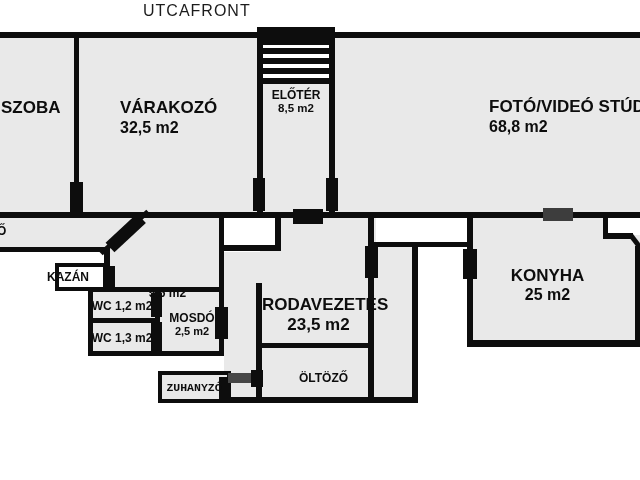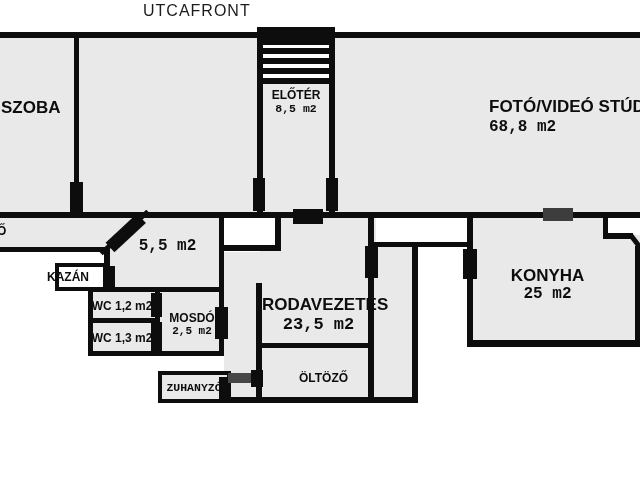--- a/index.html
+++ b/index.html
@@ -5,21 +5,21 @@
   html,body{margin:0;padding:0;background:#fff;}
   #plan{position:relative;width:640px;height:480px;background:#ffffff;overflow:hidden;
         font-family:"Liberation Sans", sans-serif;}
   .fill{position:absolute;background:#e9e9e9;}
   .white{position:absolute;background:#ffffff;}
   .wall{position:absolute;background:#0d0d0d;}
   .door{position:absolute;background:#0d0d0d;}
   .door.gray{background:#3d3d3d;}
   .rot{transform-origin:0 50%;}
   .lbl{position:absolute;color:#0d0d0d;font-weight:bold;white-space:nowrap;}
-  .lbl .l2{font-weight:bold;font-family:Liberation Mono, monospace;}
+  .lbl .l2{font-weight:bold;}
   .ctr{text-align:center;}
   .street{position:absolute;color:#1c1c1c;font-weight:normal;letter-spacing:1px;}
 </style>
 </head>
 <body>
 
 <div id="plan">
 
   <div class="fill" style="left:0;top:38px;width:75px;height:174px;"></div>
   <div class="fill" style="left:79px;top:38px;width:178px;height:174px;"></div>
@@ -92,35 +92,39 @@
   <div class="door" style="left:219px;top:377px;width:12px;height:25px;"></div>
   <div class="door gray" style="left:228px;top:373px;width:34px;height:10px;background:#474747;"></div>
   <div class="door" style="left:251px;top:370px;width:12px;height:17px;"></div>
   <div class="door" style="left:365px;top:246px;width:13px;height:32px;"></div>
   <div class="door" style="left:463px;top:249px;width:14px;height:30px;"></div>
 
   <div class="street" style="left:143px;top:2px;font-size:16px;">UTCAFRONT</div>
 
   <div class="lbl" style="left:1px;top:98px;font-size:17px;">SZOBA</div>
 
+  <div class="lbl" style="left:120px;top:98px;font-size:17px;line-height:20px;">
+    <div>VÁRAKOZÓ</div>
+    <div class="l2" style="font-size:16px;">32,5 m2</div>
+  </div>
 
   <div class="lbl ctr" style="left:263px;top:89px;width:66px;font-size:12px;line-height:13px;">
     <div>ELŐTÉR</div>
     <div class="l2" style="font-size:11.5px;">8,5 m2</div>
   </div>
 
   <div class="lbl" style="left:489px;top:97px;font-size:17px;line-height:20px;">
     <div>FOTÓ/VIDEÓ STÚDIÓ</div>
     <div class="l2" style="font-size:16px;">68,8 m2</div>
   </div>
 
   <div class="lbl" style="left:-3px;top:224px;font-size:12px;">Ő</div>
 
   <div class="lbl ctr" style="left:110px;top:240px;width:115px;font-size:12.5px;line-height:13.5px;">
-    <div class="l2" style="font-size:16px;">5,5 m2</div>
+    <div class="l2" style="font-size:12px;margin-top:47px;">5,5 m2</div>
   </div>
 
   <div class="lbl ctr" style="left:45px;top:270px;width:46px;font-size:12px;">KAZÁN</div>
 
   <div class="lbl ctr" style="left:89px;top:299px;width:66px;font-size:12px;">WC 1,2 m2</div>
   <div class="lbl ctr" style="left:89px;top:331px;width:66px;font-size:12px;">WC 1,3 m2</div>
 
   <div class="lbl ctr" style="left:160px;top:312px;width:64px;font-size:12px;line-height:13px;">
     <div>MOSDÓ</div>
     <div class="l2" style="font-size:11px;">2,5 m2</div>

